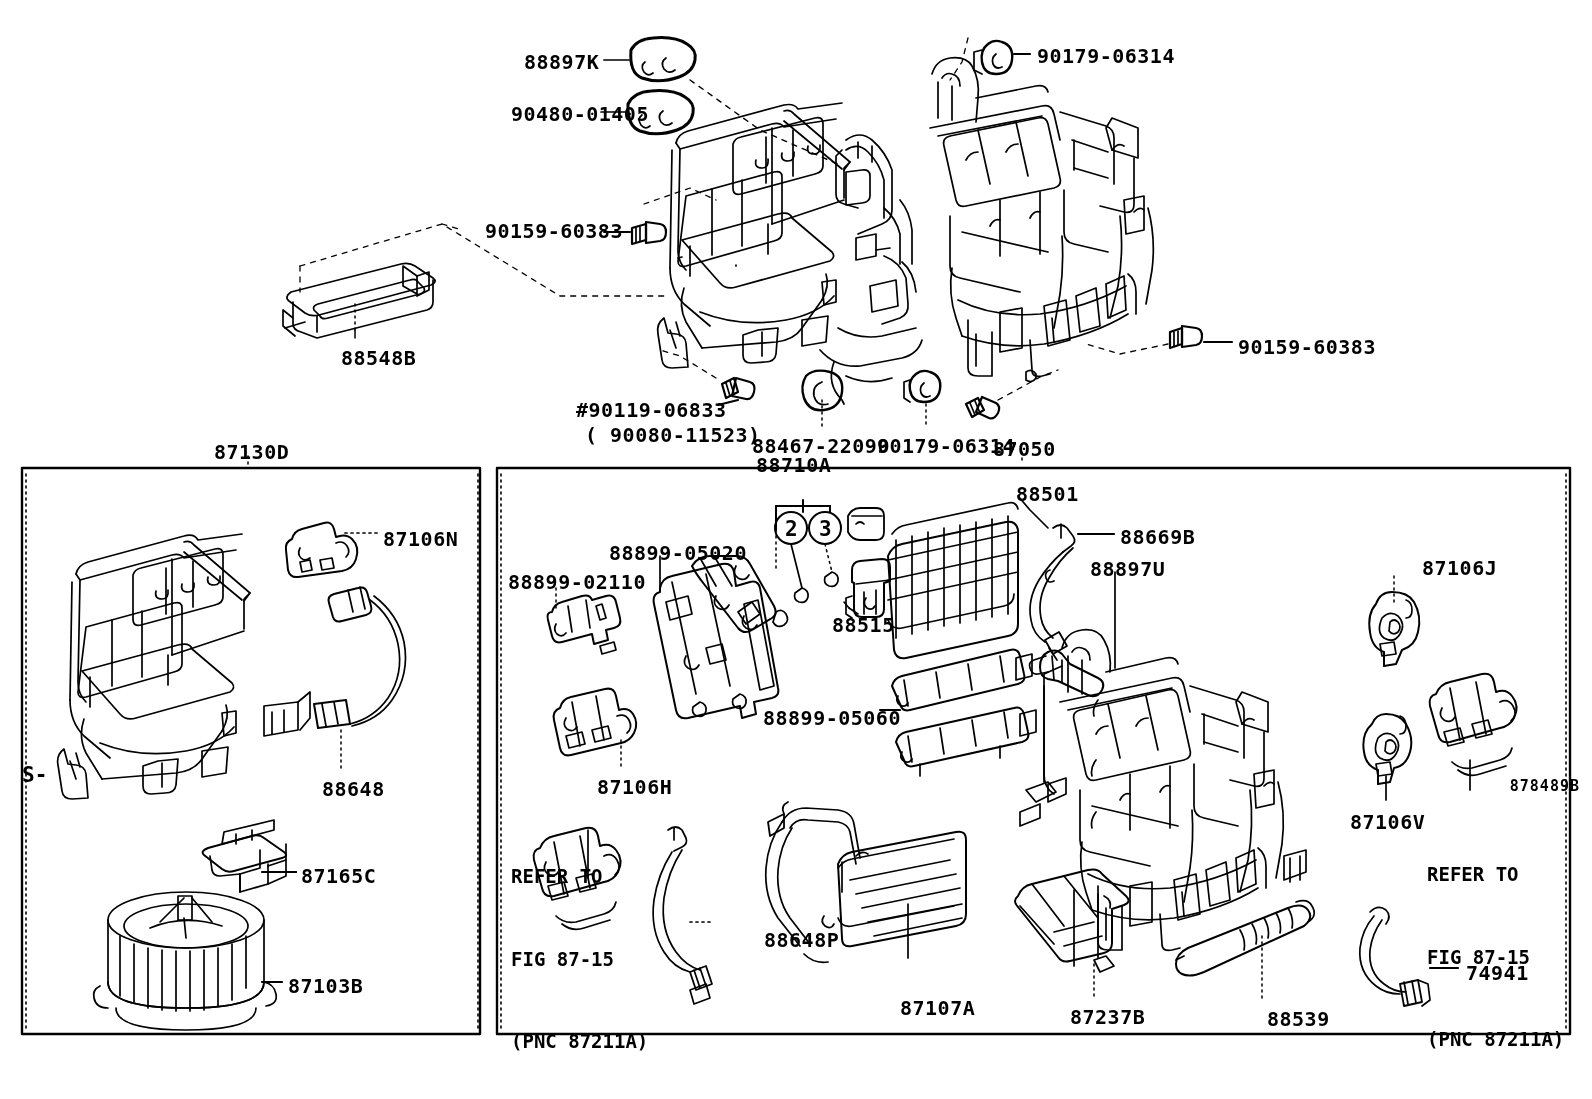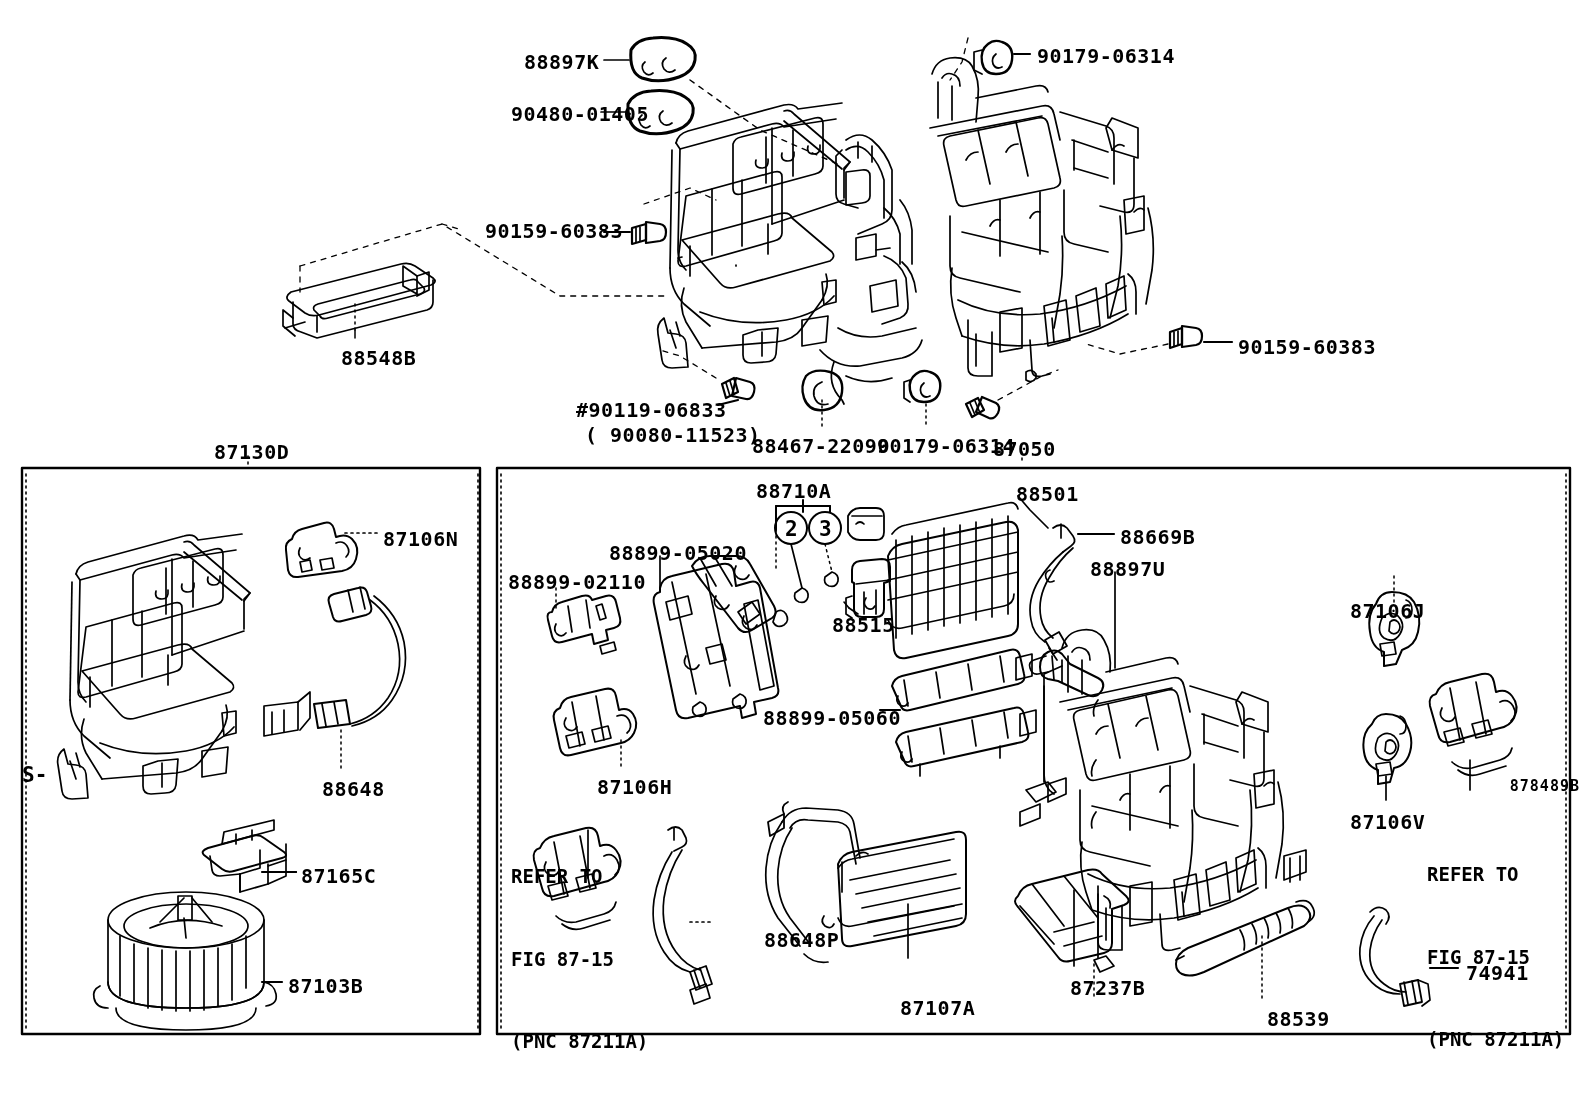--- a/index.html
+++ b/index.html
@@ -592,34 +592,34 @@
   <div class="lbl" style="left:752px;top:434px;">88467-22090</div>
   <div class="lbl" style="left:877px;top:434px;">90179-06314</div>
   <div class="lbl" style="left:993px;top:437px;">87050</div>
 
   <div class="lbl" style="left:214px;top:440px;">87130D</div>
   <div class="lbl" style="left:383px;top:527px;">87106N</div>
   <div class="lbl" style="left:322px;top:777px;">88648</div>
   <div class="lbl" style="left:301px;top:864px;">87165C</div>
   <div class="lbl" style="left:288px;top:974px;">87103B</div>
 
-  <div class="lbl" style="left:756px;top:479px;text-align:center;">88710A</div>
+  <div class="lbl" style="left:756px;top:453px;text-align:center;">88710A</div>
   <div class="lbl" style="left:1016px;top:482px;">88501</div>
   <div class="lbl" style="left:609px;top:541px;">88899-05020</div>
   <div class="lbl" style="left:1120px;top:525px;">88669B</div>
-  <div class="lbl" style="left:1350px;top:556px;margin-top:43px;">87106J</div>
+  <div class="lbl" style="left:1422px;top:556px;">87106J</div>
   <div class="lbl" style="left:508px;top:570px;">88899-02110</div>
   <div class="lbl" style="left:1090px;top:557px;">88897U</div>
   <div class="lbl" style="left:832px;top:613px;">88515</div>
   <div class="lbl" style="left:763px;top:706px;">88899-05060</div>
   <div class="lbl" style="left:597px;top:775px;">87106H</div>
   <div class="lbl" style="left:1350px;top:810px;">87106V</div>
   <div class="lbl" style="left:764px;top:928px;">88648P</div>
   <div class="lbl" style="left:900px;top:974px;margin-top:22px;">87107A</div>
-  <div class="lbl" style="left:1070px;top:976px;">87237B</div>
+  <div class="lbl" style="left:1070px;top:1005px;">87237B</div>
   <div class="lbl" style="left:1267px;top:1007px;">88539</div>
   <div class="lbl" style="left:1466px;top:961px;">74941</div>
 
   <div class="lbl" style="left:785px;top:517px;font-size:21px;">2</div>
   <div class="lbl" style="left:819px;top:517px;font-size:21px;">3</div>
 
   <div class="refblk" style="left:511px;top:808px;">
     <div>REFER TO</div>
     <div>FIG 87-15</div>
     <div>(PNC 87211A)</div>

